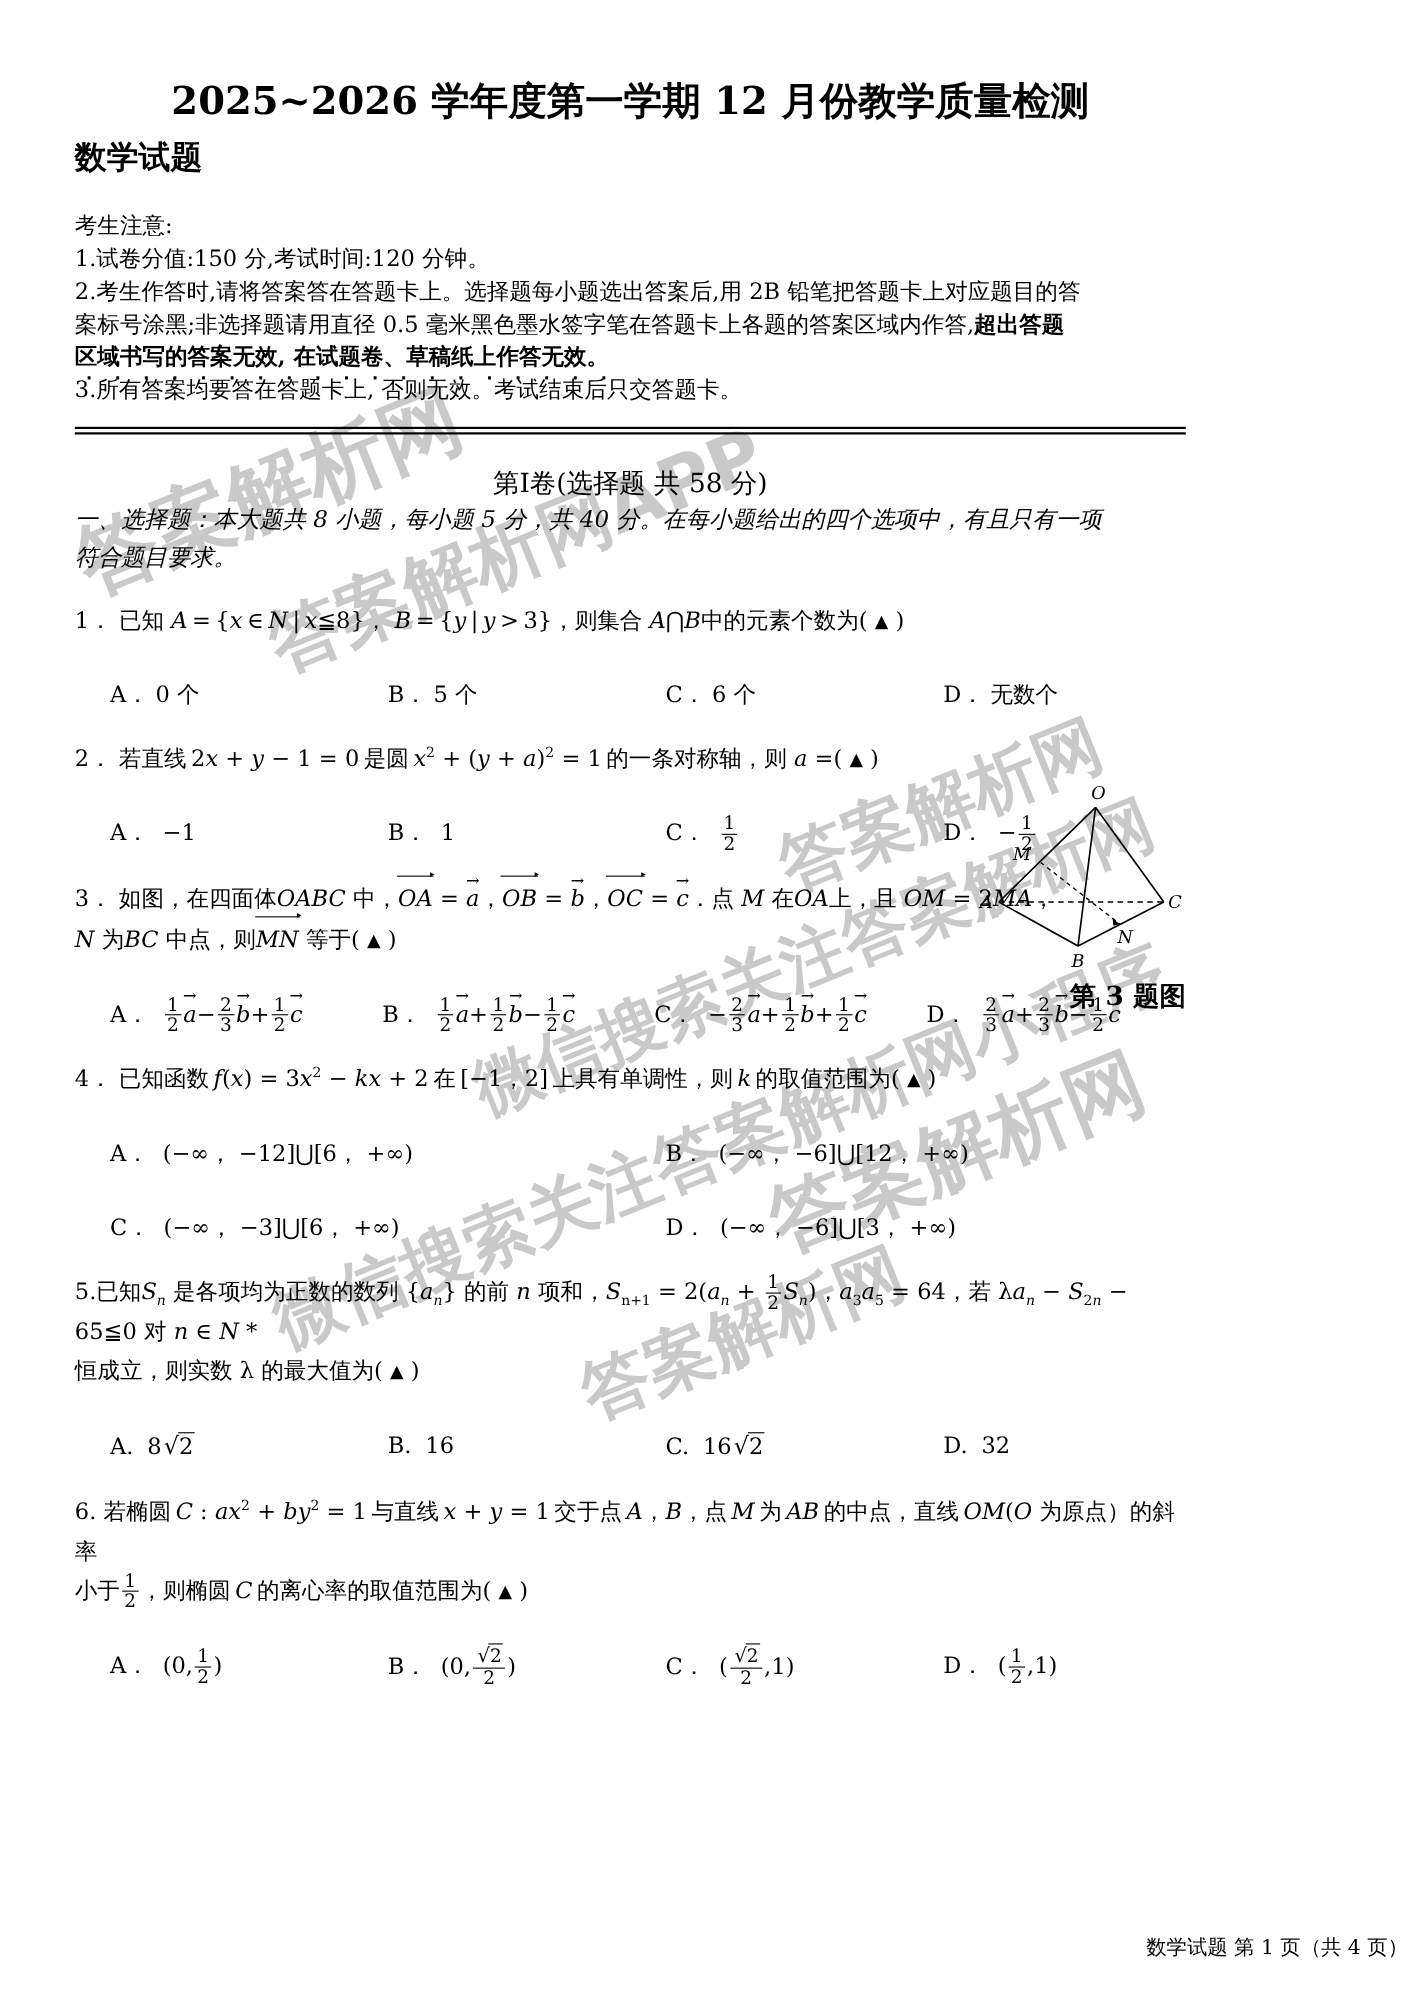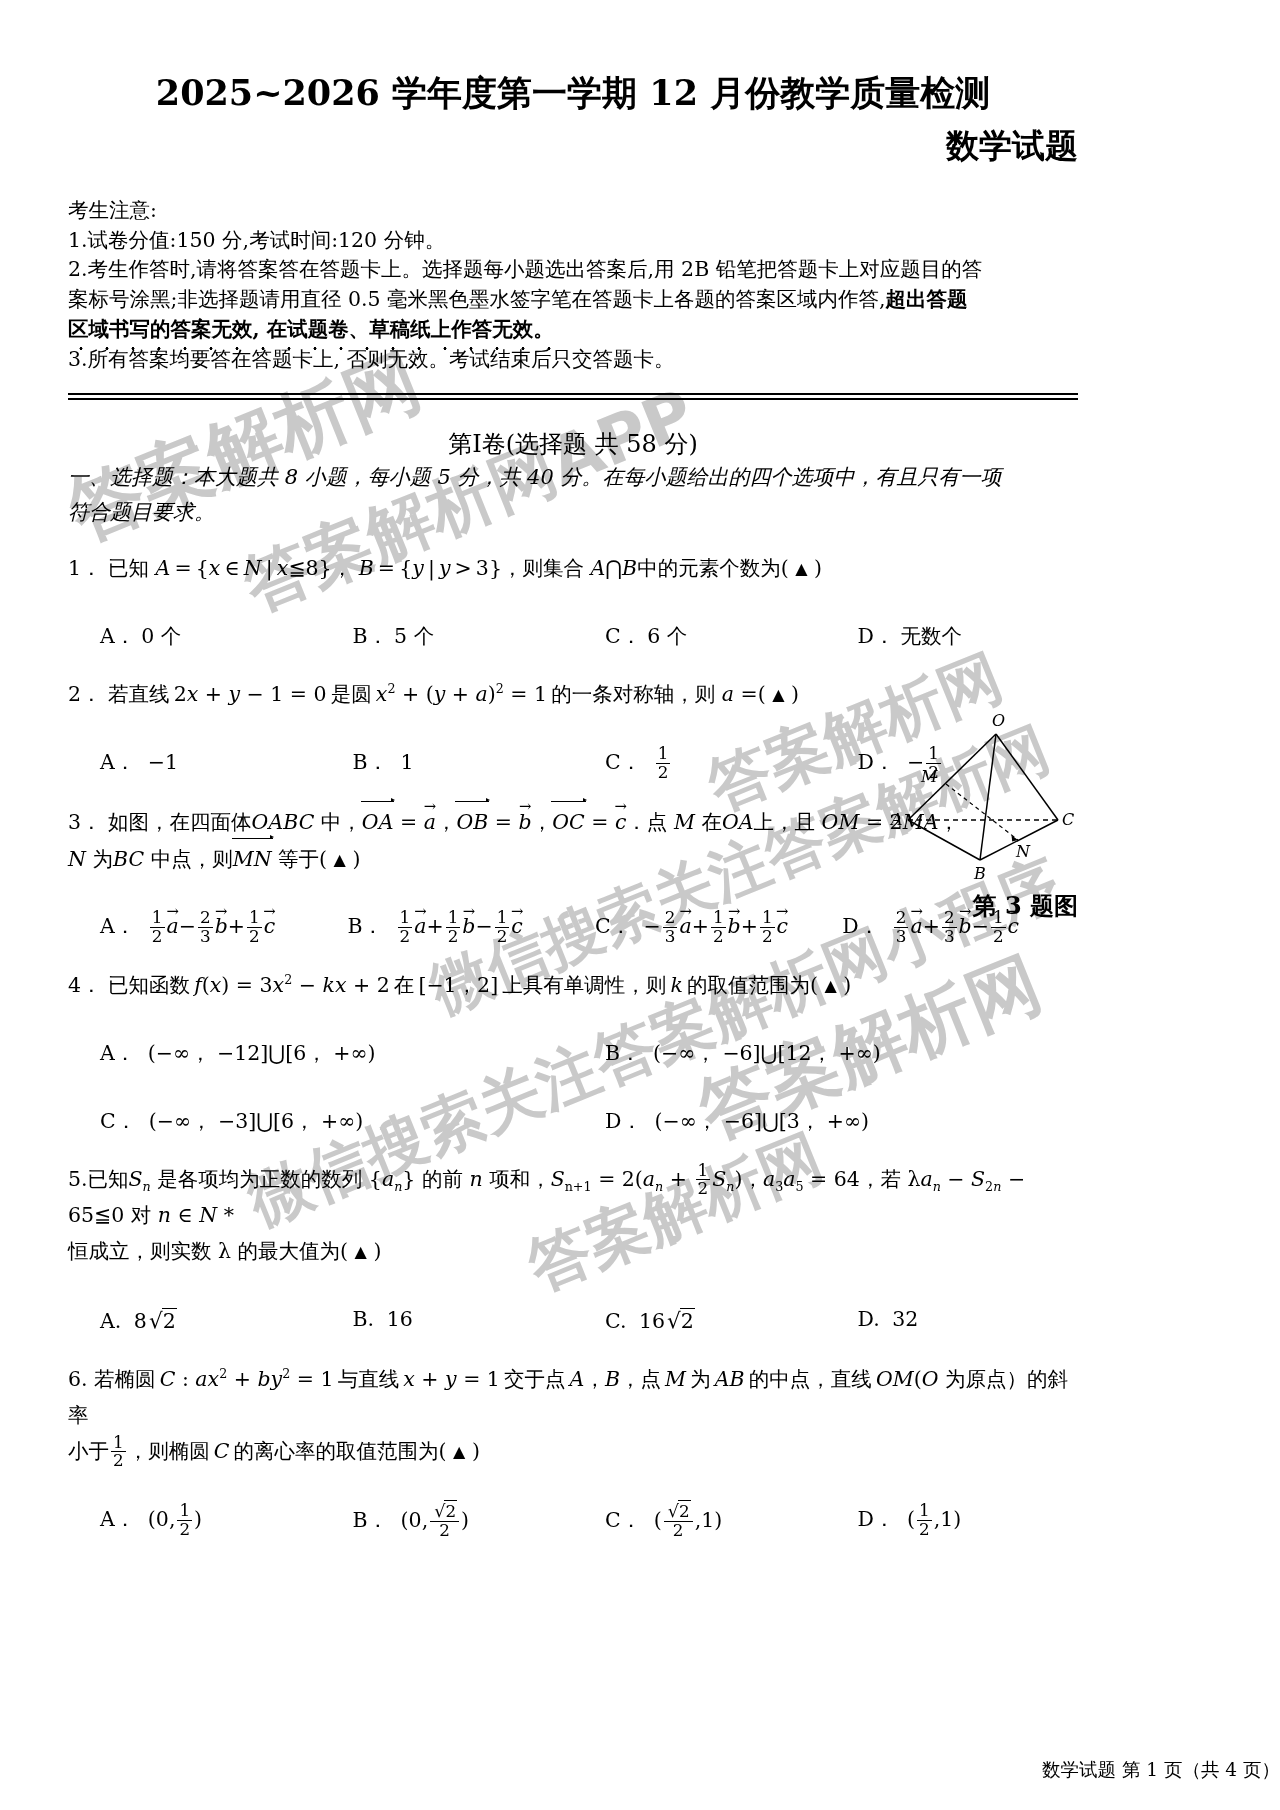--- a/index.html
+++ b/index.html
@@ -18,23 +18,23 @@
   .title1{
     text-align:center;
     font-weight:bold;
     font-size:35px;
     letter-spacing:0px;
     margin-top:72px;
     line-height:1.2;
     white-space:nowrap;
   }
   .title2{
-    text-align:right;
+    text-align:left;
     font-weight:bold;
-    font-size:33px;
+    font-size:29px;
     margin-top:12px;
     line-height:1.2;
   }
 
   
   .notice{margin-top:30px;font-size:20.5px;line-height:1.46;}
   .notice p{margin:0;}
   .emph{position:relative;font-weight:bold;text-align:center;}
   .dotline{position:relative;display:inline-block;}
   .dotline::after{

